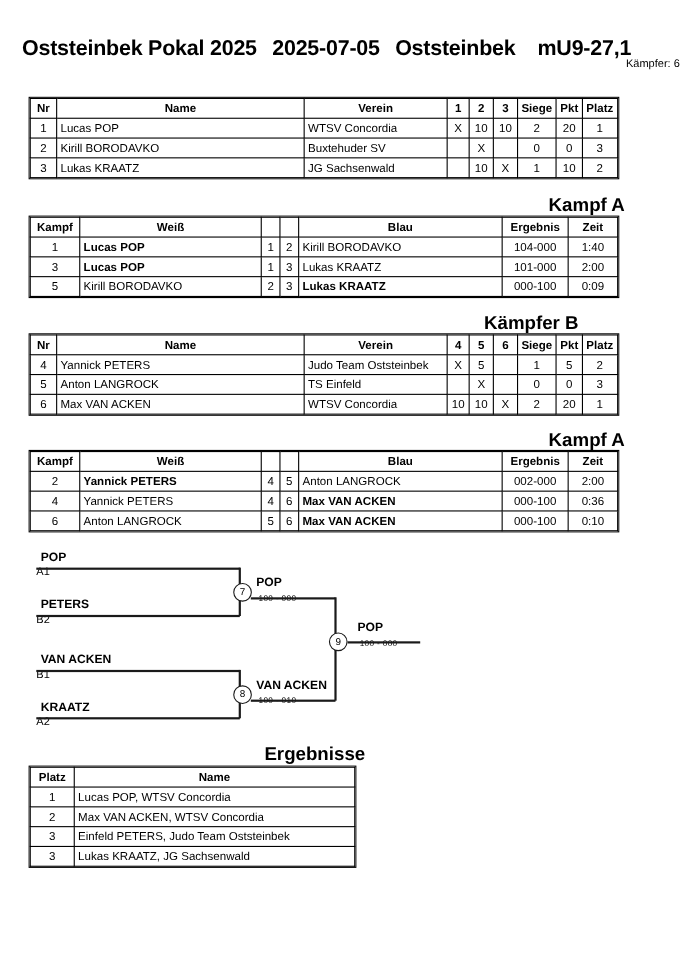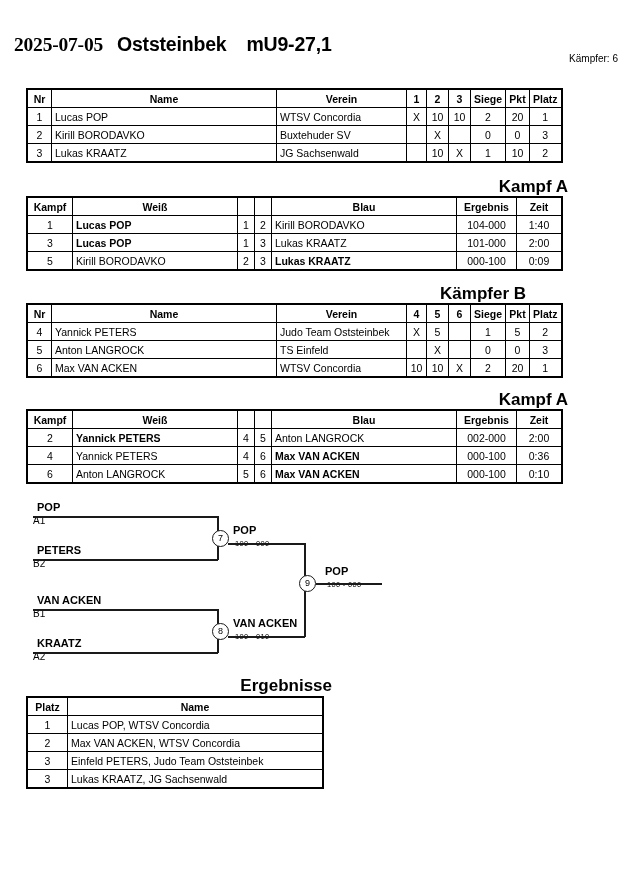--- a/index.html
+++ b/index.html
@@ -23,21 +23,21 @@
     left: 0; top: 33px;
     width: 630px;
     display: flex;
     align-items: baseline;
     font-weight: bold;
     font-size: 19.5px;
     letter-spacing: -0.2px;
     white-space: nowrap;
   }
   .title-row .t-event { margin-left: 20px; }
-  .title-row .t-date  { margin-left: 14px; font-family: Liberation Serif, serif; }
+  .title-row .t-date  { margin-left: 14px; }
   .title-row .t-place { margin-left: 14px; }
   .title-row .t-cat   { margin-left: 20px; }
 
   .subtitle-center {
     position: absolute;
     left: 0; top: 64px;
     width: 460px;
     text-align: center;
     font-size: 11.5px;
     font-weight: bold;
@@ -124,20 +124,21 @@
     line-height: 15px;
     text-align: center;
   }
 </style>
 </head>
 <body>
 
 <div class="page">
 
   <div class="title-row">
+    <span class="t-event">Oststeinbek Pokal 2025</span>
     <span class="t-date">2025-07-05</span>
     <span class="t-place">Oststeinbek</span>
     <span class="t-cat">mU9-27,1</span>
   </div>
   <div class="fighters-count">Kämpfer: 6</div>
 
   <div class="tblwrap" style="left:26px; top:88px;">
     <table class="grid">
       <colgroup>
         <col style="width:24px">

